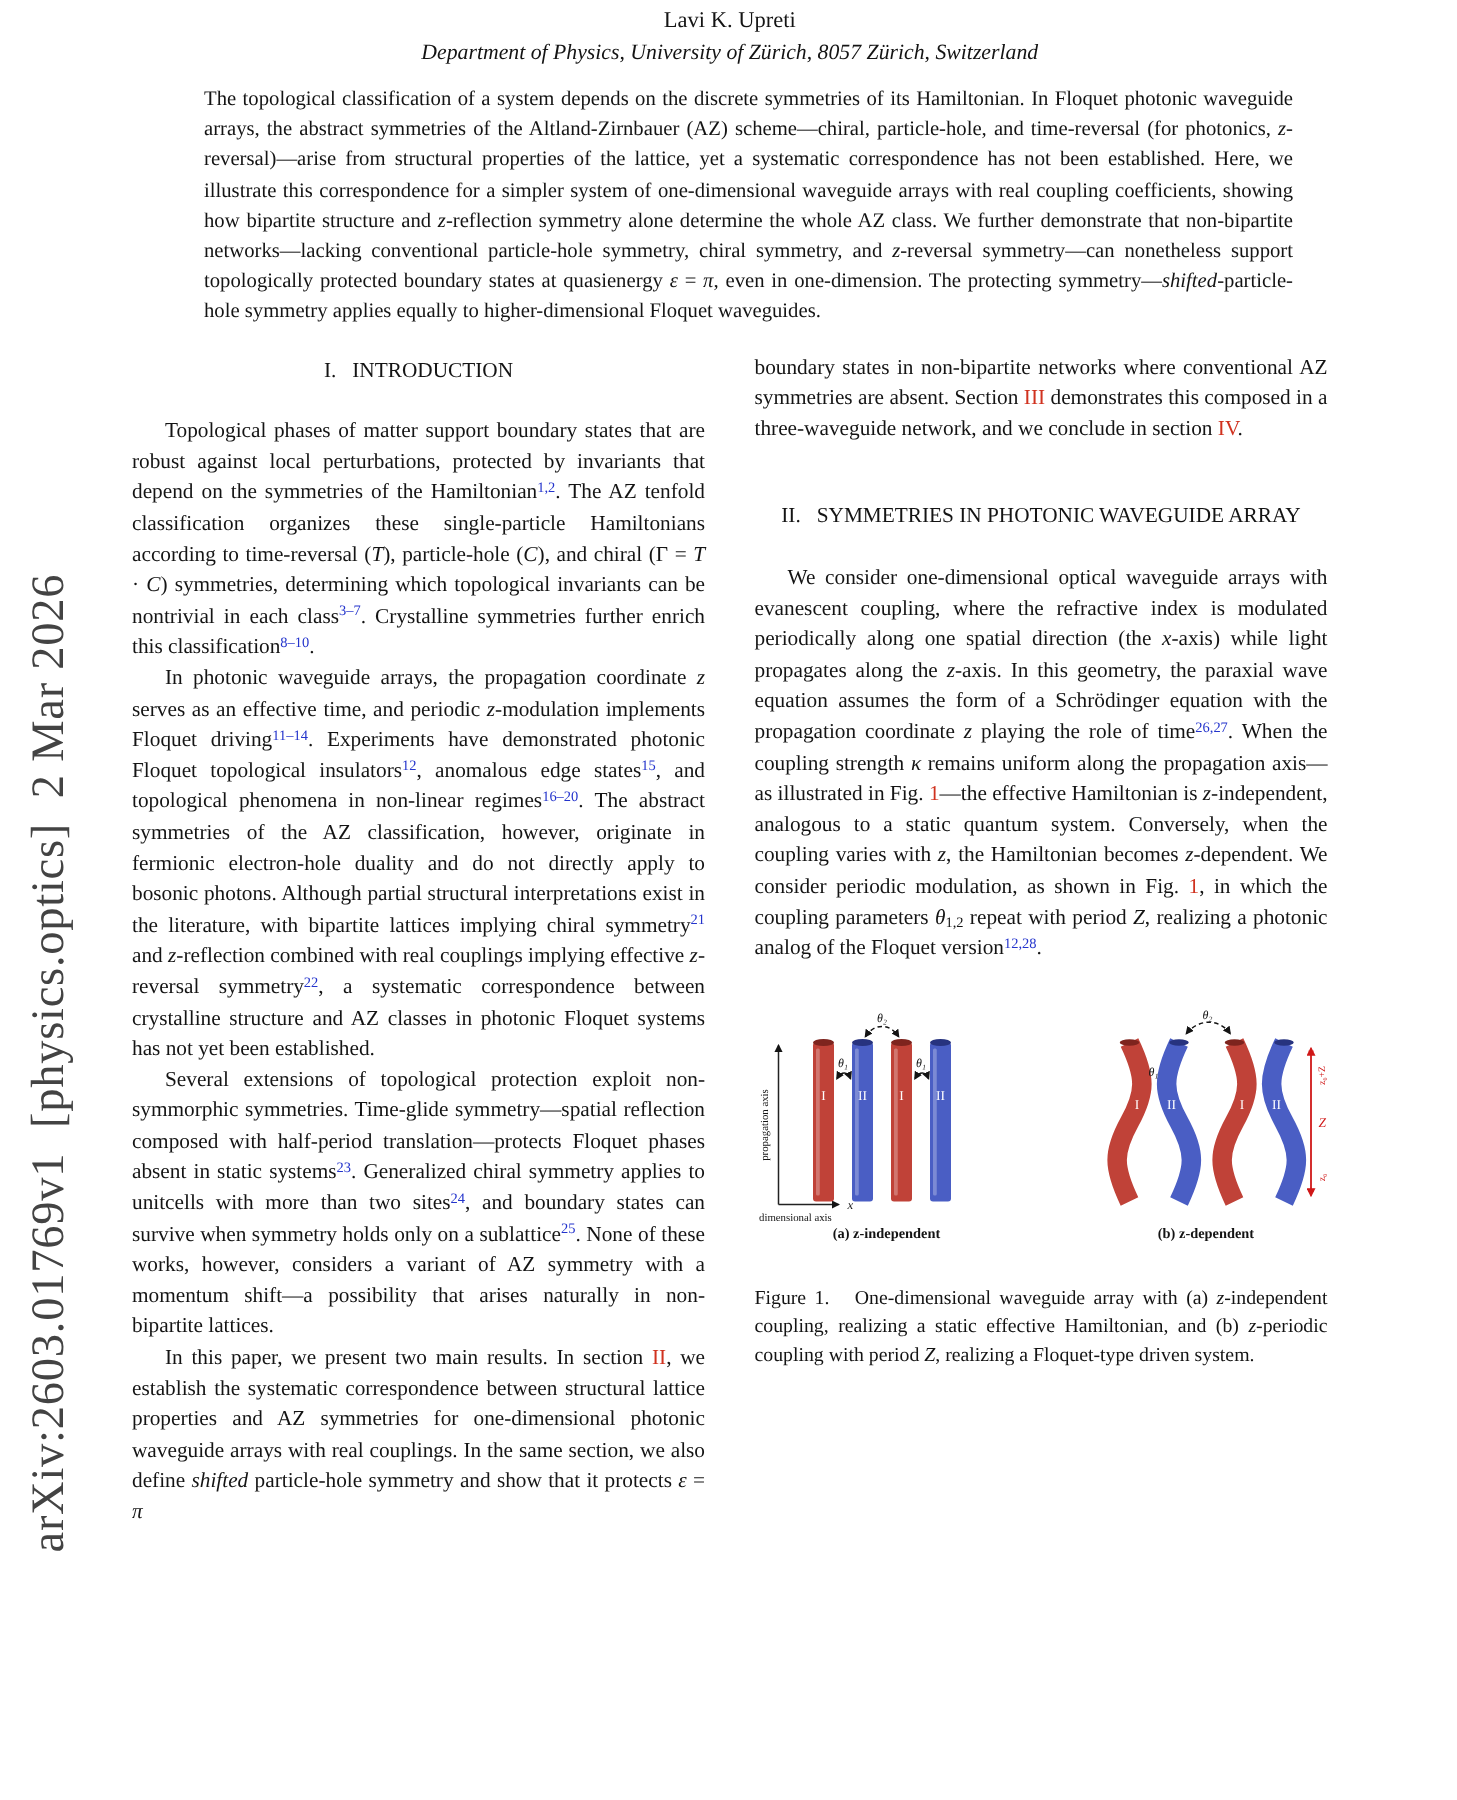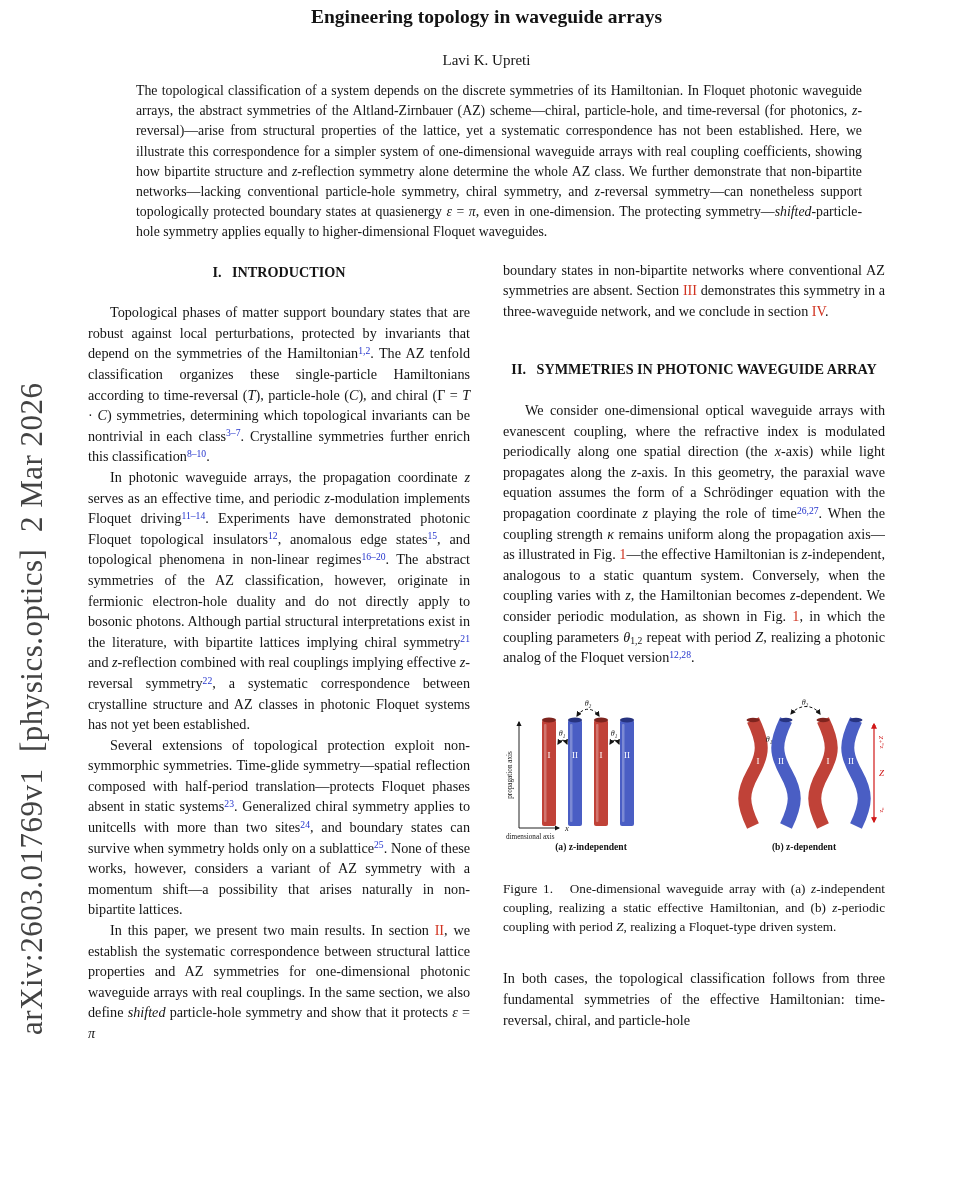--- a/index.html
+++ b/index.html
@@ -24,21 +24,21 @@
 
   .abstract {
     margin:12px 0 0 48px; width:726px;
     font-size:13.8px; line-height:20.2px; text-align:justify;
   }
 
   .cols { display:flex; gap:33px; margin-top:17px; }
   .col { width:382px; font-size:14.2px; line-height:20.6px; text-align:justify; }
   .col > div > :first-child { margin-top:0; }
 
-  .blk-h { text-align:center; font-weight:700; white-space:pre-wrap; margin:38px 0 20px; }
+  .blk-h { text-align:center; font-weight:400; white-space:pre-wrap; margin:38px 0 20px; }
   .col [data-blocks] > .blk-h:first-child { margin-top:2px; }
   .blk-p { text-indent:1.55em; }
   .blk-pc { }
 
   .seg-i { font-style:italic; }
   .seg-sup { font-size:68%; position:relative; top:-0.45em; line-height:0; }
   .seg-sub { font-size:68%; position:relative; top:0.28em; line-height:0; }
   .seg-c { color:var(--cite,#2333cc); }
   .seg-r { color:var(--link,#d0321f); }
 
@@ -68,41 +68,41 @@
 </head>
 <body>
 
 <div class="page">
 
   <div class="stamp">arXiv:2603.01769v1  [physics.optics]  2 Mar 2026</div>
 
   <div class="content">
 
     <header>
-      <h1>Engineering topology in waveguide arrays</h1>
       <div class="author">Lavi K. Upreti</div>
+      <div class="affil">Department of Physics, University of Zürich, 8057 Zürich, Switzerland</div>
     </header>
 
     <div class="abstract"><span>The topological classification of a system depends on the discrete symmetries of its Hamiltonian. In Floquet photonic waveguide arrays, the abstract symmetries of the Altland-Zirnbauer (AZ) scheme—chiral, particle-hole, and time-reversal (for photonics, </span><span class="seg-i">z</span><span>-reversal)—arise from structural properties of the lattice, yet a systematic correspondence has not been established. Here, we illustrate this correspondence for a simpler system of one-dimensional waveguide arrays with real coupling coefficients, showing how bipartite structure and </span><span class="seg-i">z</span><span>-reflection symmetry alone determine the whole AZ class. We further demonstrate that non-bipartite networks—lacking conventional particle-hole symmetry, chiral symmetry, and </span><span class="seg-i">z</span><span>-reversal symmetry—can nonetheless support topologically protected boundary states at quasienergy </span><span class="seg-i">ε</span><span> = </span><span class="seg-i">π</span><span>, even in one-dimension. The protecting symmetry—</span><span class="seg-i">shifted</span><span>-particle-hole symmetry applies equally to higher-dimensional Floquet waveguides.</span></div>
 
     <div class="cols">
 
       <div class="col">
         <div data-blocks="columns.left">
             <div class="blk-h"><span>I.&nbsp;&nbsp;&nbsp;INTRODUCTION</span></div>
             <div class="blk-p"><span>Topological phases of matter support boundary states that are robust against local perturbations, protected by invariants that depend on the symmetries of the Hamiltonian</span><span class="seg-sup seg-c">1,2</span><span>. The AZ tenfold classification organizes these single-particle Hamiltonians according to time-reversal (</span><span class="seg-i">T</span><span>), particle-hole (</span><span class="seg-i">C</span><span>), and chiral (Γ = </span><span class="seg-i">T</span><span> · </span><span class="seg-i">C</span><span>) symmetries, determining which topological invariants can be nontrivial in each class</span><span class="seg-sup seg-c">3–7</span><span>. Crystalline symmetries further enrich this classification</span><span class="seg-sup seg-c">8–10</span><span>.</span></div>
             <div class="blk-p"><span>In photonic waveguide arrays, the propagation coordinate </span><span class="seg-i">z</span><span> serves as an effective time, and periodic </span><span class="seg-i">z</span><span>-modulation implements Floquet driving</span><span class="seg-sup seg-c">11–14</span><span>. Experiments have demonstrated photonic Floquet topological insulators</span><span class="seg-sup seg-c">12</span><span>, anomalous edge states</span><span class="seg-sup seg-c">15</span><span>, and topological phenomena in non-linear regimes</span><span class="seg-sup seg-c">16–20</span><span>. The abstract symmetries of the AZ classification, however, originate in fermionic electron-hole duality and do not directly apply to bosonic photons. Although partial structural interpretations exist in the literature, with bipartite lattices implying chiral symmetry</span><span class="seg-sup seg-c">21</span><span> and </span><span class="seg-i">z</span><span>-reflection combined with real couplings implying effective </span><span class="seg-i">z</span><span>-reversal symmetry</span><span class="seg-sup seg-c">22</span><span>, a systematic correspondence between crystalline structure and AZ classes in photonic Floquet systems has not yet been established.</span></div>
             <div class="blk-p"><span>Several extensions of topological protection exploit non-symmorphic symmetries. Time-glide symmetry—spatial reflection composed with half-period translation—protects Floquet phases absent in static systems</span><span class="seg-sup seg-c">23</span><span>. Generalized chiral symmetry applies to unitcells with more than two sites</span><span class="seg-sup seg-c">24</span><span>, and boundary states can survive when symmetry holds only on a sublattice</span><span class="seg-sup seg-c">25</span><span>. None of these works, however, considers a variant of AZ symmetry with a momentum shift—a possibility that arises naturally in non-bipartite lattices.</span></div>
             <div class="blk-p"><span>In this paper, we present two main results. In section </span><span class="seg-r">II</span><span>, we establish the systematic correspondence between structural lattice properties and AZ symmetries for one-dimensional photonic waveguide arrays with real couplings. In the same section, we also define </span><span class="seg-i">shifted</span><span> particle-hole symmetry and show that it protects </span><span class="seg-i">ε</span><span> = </span><span class="seg-i">π</span></div>
           </div>
       </div>
 
       <div class="col">
         <div data-blocks="columns.right_top">
-            <div class="blk-pc"><span>boundary states in non-bipartite networks where conventional AZ symmetries are absent. Section </span><span class="seg-r">III</span><span> demonstrates this symmetry in a three-waveguide network, and we conclude in section </span><span class="seg-r">IV</span><span>.</span></div>
+            <div class="blk-pc"><span>boundary states in non-bipartite networks where conventional AZ symmetries are absent. Section </span><span class="seg-r">III</span><span> demonstrates this composed in a three-waveguide network, and we conclude in section </span><span class="seg-r">IV</span><span>.</span></div>
             <div class="blk-h"><span>II.&nbsp;&nbsp;&nbsp;SYMMETRIES IN PHOTONIC WAVEGUIDE ARRAY</span></div>
             <div class="blk-p"><span>We consider one-dimensional optical waveguide arrays with evanescent coupling, where the refractive index is modulated periodically along one spatial direction (the </span><span class="seg-i">x</span><span>-axis) while light propagates along the </span><span class="seg-i">z</span><span>-axis. In this geometry, the paraxial wave equation assumes the form of a Schrödinger equation with the propagation coordinate </span><span class="seg-i">z</span><span> playing the role of time</span><span class="seg-sup seg-c">26,27</span><span>. When the coupling strength </span><span class="seg-i">κ</span><span> remains uniform along the propagation axis—as illustrated in Fig. </span><span class="seg-r">1</span><span>—the effective Hamiltonian is </span><span class="seg-i">z</span><span>-independent, analogous to a static quantum system. Conversely, when the coupling varies with </span><span class="seg-i">z</span><span>, the Hamiltonian becomes </span><span class="seg-i">z</span><span>-dependent. We consider periodic modulation, as shown in Fig. </span><span class="seg-r">1</span><span>, in which the coupling parameters </span><span class="seg-i">θ</span><span class="seg-sub">1,2</span><span> repeat with period </span><span class="seg-i">Z</span><span>, realizing a photonic analog of the Floquet version</span><span class="seg-sup seg-c">12,28</span><span>.</span></div>
           </div>
 
         <figure class="fig">
           <svg viewBox="0 0 382 160" width="382" height="160">
             <defs>
               <marker id="ah" viewBox="0 0 10 10" refX="8" refY="5" markerWidth="5.5" markerHeight="5.5" orient="auto-start-reverse">
                 <path d="M0,0 L10,5 L0,10 z" fill="#141414"></path>
               </marker>
@@ -184,20 +184,17 @@
                 <text class="figtext zredtext" transform="rotate(-90 380 112)" x="380" y="112" font-size="6.5" text-anchor="middle">z₀</text>
               </g>
 
               <text class="figtext sublab" x="301" y="152">(b) z-dependent</text>
             </g>
           </svg>
         </figure>
 
         <figcaption class="caption"><span>Figure 1.&nbsp;&nbsp;&nbsp;One-dimensional waveguide array with (a) </span><span class="seg-i">z</span><span>-independent coupling, realizing a static effective Hamiltonian, and (b) </span><span class="seg-i">z</span><span>-periodic coupling with period </span><span class="seg-i">Z</span><span>, realizing a Floquet-type driven system.</span></figcaption>
 
-        <div data-blocks="columns.right_bottom">
-            <div class="blk-pc"><span>In both cases, the topological classification follows from three fundamental symmetries of the effective Hamiltonian: time-reversal, chiral, and particle-hole</span></div>
-          </div>
       </div>
 
     </div>
   </div>
 </div>
 
 </body></html>

